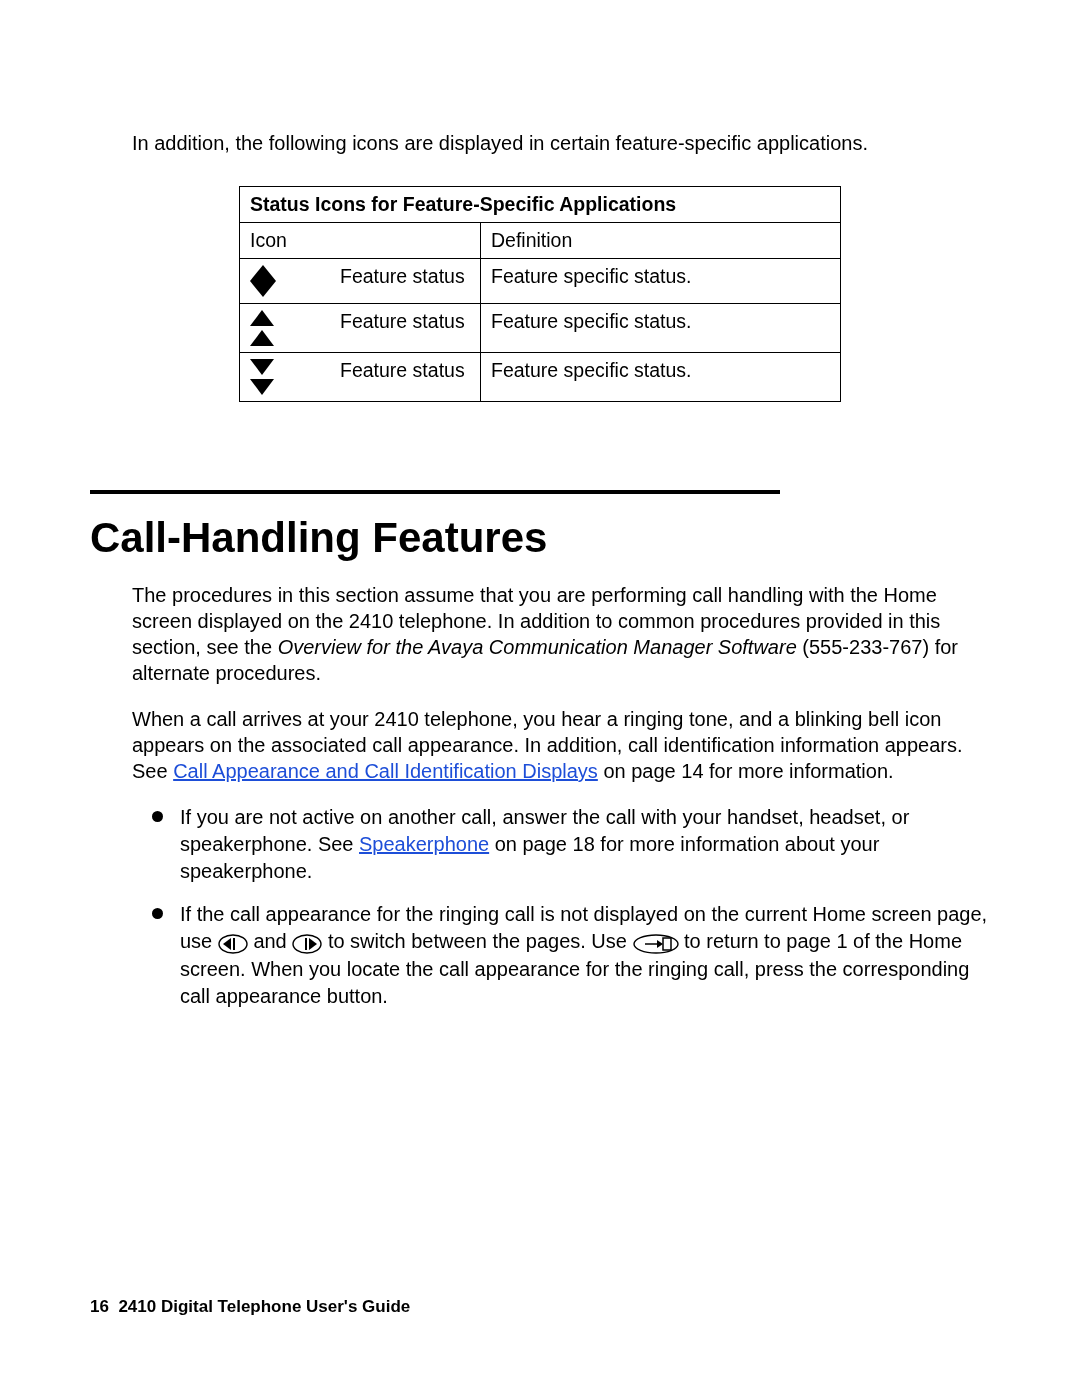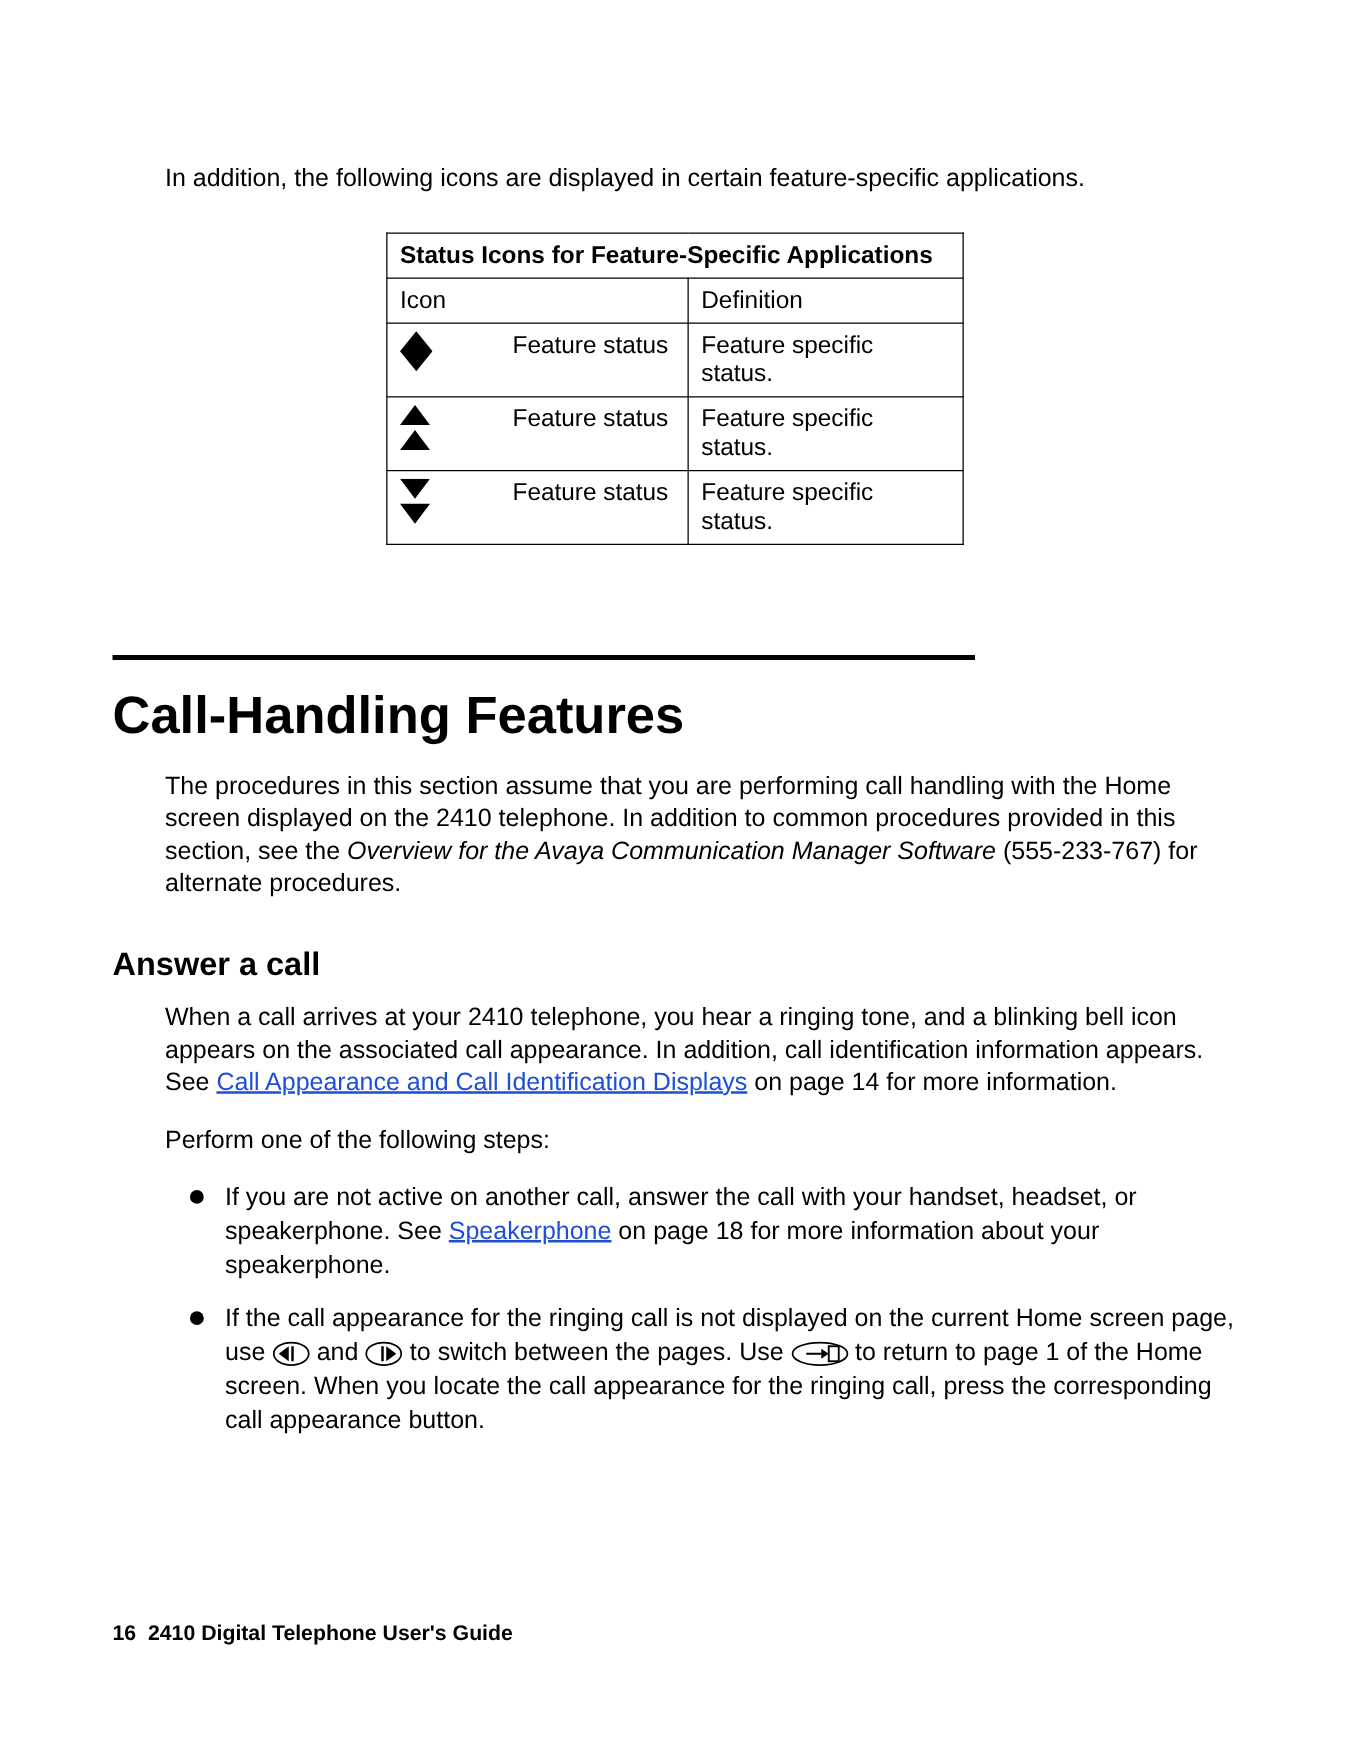--- a/index.html
+++ b/index.html
@@ -17,21 +17,21 @@
     padding: 110px 90px 60px 90px;
   }
   .intro {
     margin-left: 42px;
     font-size: 20px;
     line-height: 1.3;
   }
   .status-table {
     border-collapse: collapse;
     margin: 30px auto 0 auto;
-    width: 462px;
+    width: 602px;
     padding-left: 22px;
   }
   .status-table th, .status-table td {
     border: 1.5px solid #000;
     padding: 6px 10px;
     font-size: 19.5px;
     text-align: left;
     vertical-align: top;
   }
   .status-table .title-row th {
@@ -176,28 +176,26 @@
     </table>
 
   <hr class="section-rule">
 
   <h1 class="h1">Call-Handling Features</h1>
 
   <p class="body-para">
     <span>The procedures in this section assume that you are performing call handling with the Home screen displayed on the 2410 telephone. In addition to common procedures provided in this section, see the </span><span class="italic">Overview for the Avaya Communication Manager Software</span><span> (555-233-767) for alternate procedures.</span>
   </p>
 
-  <h2 class="h2">Answer a call</h2>
 
   <p class="body-para">
     <span>When a call arrives at your 2410 telephone, you hear a ringing tone, and a blinking bell icon appears on the associated call appearance. In addition, call identification information appears. See </span><a href="#" class="link">Call Appearance and Call Identification Displays</a><span> on page 14 for more information.</span>
   </p>
 
 
-  <p class="body-para">Perform one of the following steps:</p>
 
   <ul class="bullets">
     <li>
       <span>If you are not active on another call, answer the call with your handset, headset, or speakerphone. See </span><a href="#" class="link">Speakerphone</a><span> on page 18 for more information about your speakerphone.</span>
     </li>
     <li>
       <span>If the call appearance for the ringing call is not displayed on the current Home screen page, use </span>
       <span class="nav-btn">
         <svg class="glyph" width="30" height="20" viewBox="0 0 30 20">
           <ellipse cx="15" cy="10" rx="14" ry="9" fill="none" stroke="#000" stroke-width="1.4"></ellipse>

